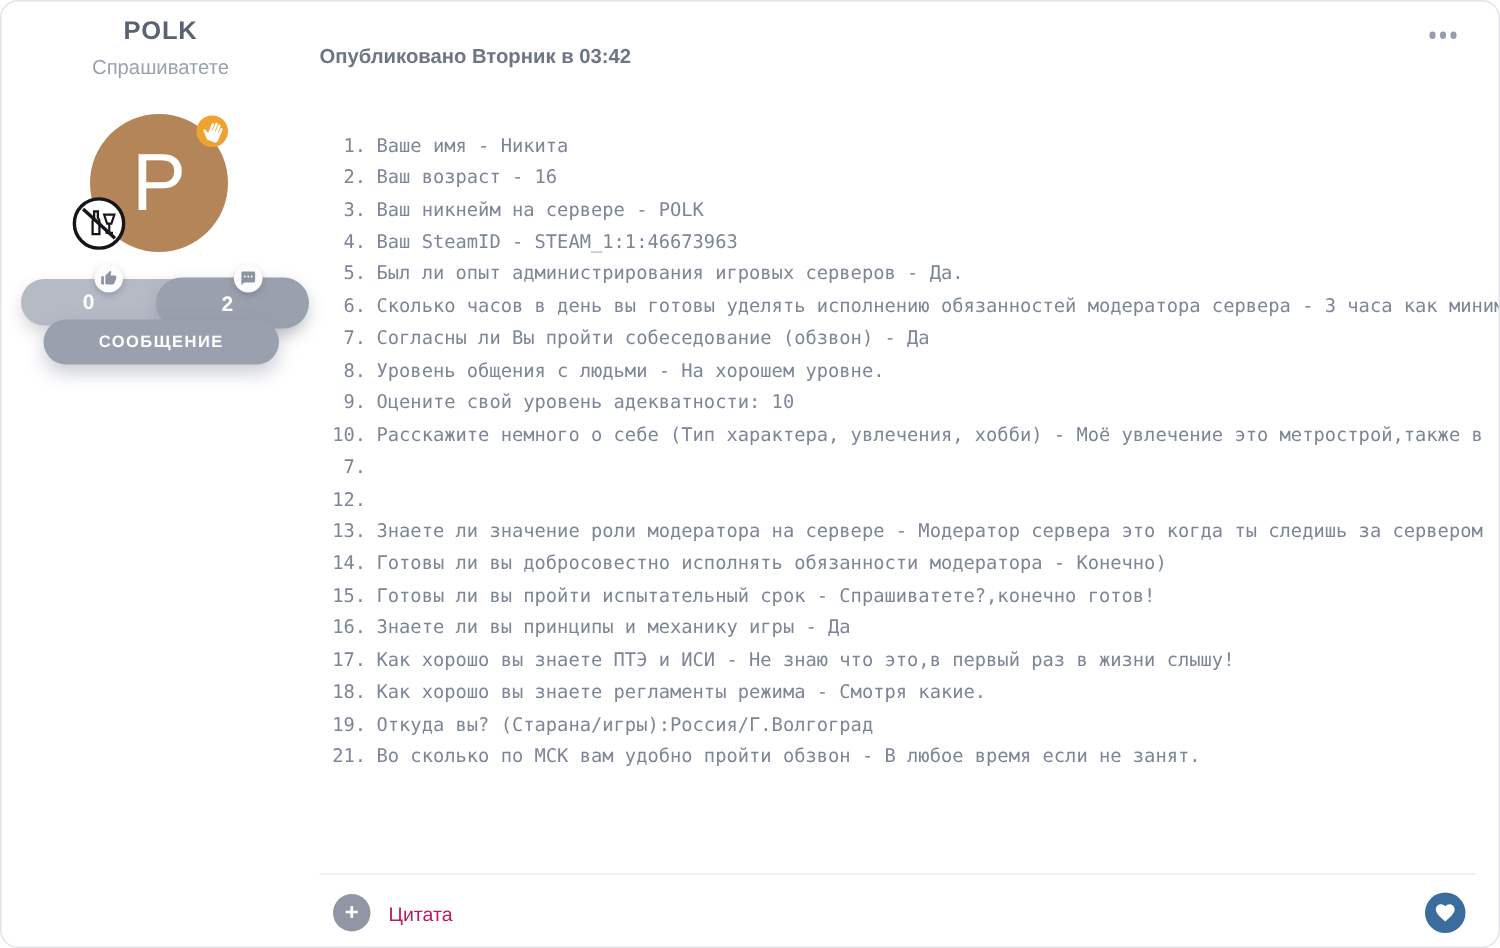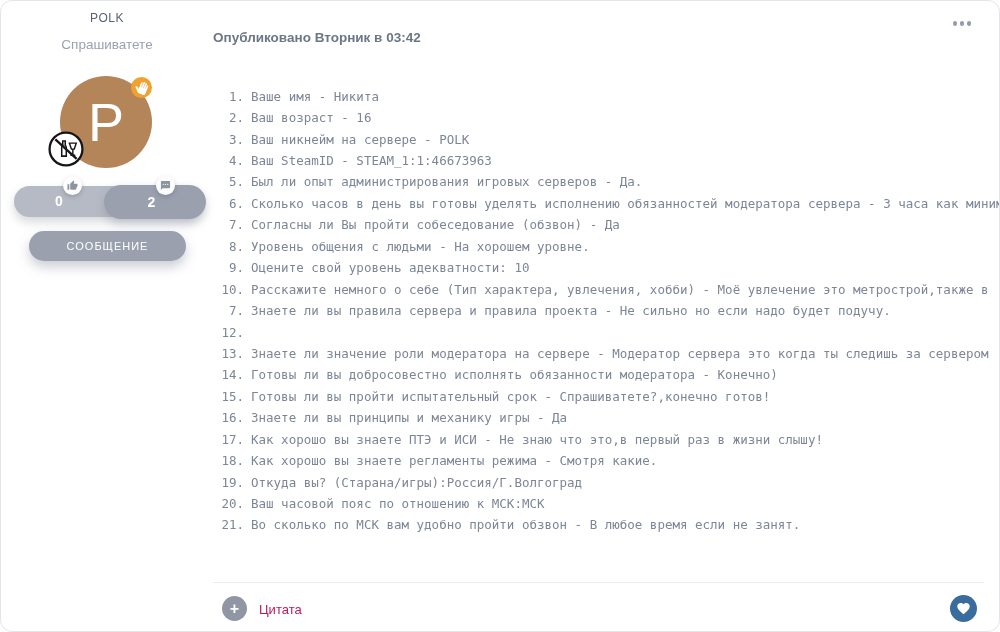--- a/index.html
+++ b/index.html
@@ -9,21 +9,21 @@
   .card {
     position:relative; width:1000px; height:632px;
     background:#fff; border:1px solid #e3e4e9; border-radius:12px;
     overflow:hidden;
   }
 
   
   .sidebar { position:absolute; left:0; top:0; width:212px; height:100%; }
   .username {
     position:absolute; top:10px; left:0; width:212px; text-align:center;
-    font-size:12px; font-weight:400; color:#5a6373; letter-spacing:.5px; cursor:pointer;
+    font-size:17px; font-weight:700; color:#5a6373; letter-spacing:.5px; cursor:pointer;
   }
   .group {
     position:absolute; top:36px; left:0; width:212px; text-align:center;
     font-size:13.5px; color:#9aa2af;
   }
   .avatar {
     position:absolute; left:59px; top:75px; width:92px; height:92px;
     border-radius:50%; background:#b5855a; cursor:pointer;
     display:flex; align-items:center; justify-content:center;
   }
@@ -55,24 +55,24 @@
   .mini-badge {
     position:absolute; top:-10px; width:19px; height:19px; border-radius:50%;
     background:#fdfdfe; box-shadow:0 2px 4px rgba(90,95,110,.35);
     display:flex; align-items:center; justify-content:center;
   }
   .mini-badge.thumb { left:49px; }
   .mini-badge.chat  { left:142px; }
   .mini-badge svg { width:11px; height:11px; }
 
   .msg-btn {
-    position:absolute; left:28px; top:230px; width:157px; height:30px;
+    position:absolute; left:28px; top:212px; width:157px; height:30px;
     border:none; border-radius:17px; background:#9fa0ad; background:#9aa0ad;
     color:#fff; font-family:"Liberation Sans",sans-serif;
-    font-size:11px; font-weight:400; letter-spacing:1px;
+    font-size:11px; font-weight:700; letter-spacing:1px;
     box-shadow:0 6px 12px rgba(110,116,134,.35); cursor:pointer;
   }
 
   
   .main { position:absolute; left:212px; top:0; right:0; bottom:0; }
   .published {
     position:absolute; left:0; top:29px;
     font-size:13.5px; font-weight:600; color:#6d7685;
   }
   .menu-dots {
@@ -204,21 +204,20 @@
       <div class="line">
           <span class="ln">9.</span>
           <span class="lt">Оцените свой уровень адекватности: 10</span>
         </div>
       <div class="line">
           <span class="ln">10.</span>
           <span class="lt">Расскажите немного о себе (Тип характера, увлечения, хобби) - Моё увлечение это метрострой,также в</span>
         </div>
       <div class="line">
           <span class="ln">7.</span>
-          <span class="lt">Знаете ли вы правила сервера и правила проекта - Не сильно но если надо будет подучу.</span>
         </div>
       <div class="line">
           <span class="ln">12.</span>
         </div>
       <div class="line">
           <span class="ln">13.</span>
           <span class="lt">Знаете ли значение роли модератора на сервере - Модератор сервера это когда ты следишь за сервером</span>
         </div>
       <div class="line">
           <span class="ln">14.</span>
@@ -236,24 +235,20 @@
           <span class="ln">17.</span>
           <span class="lt">Как хорошо вы знаете ПТЭ и ИСИ - Не знаю что это,в первый раз в жизни слышу!</span>
         </div>
       <div class="line">
           <span class="ln">18.</span>
           <span class="lt">Как хорошо вы знаете регламенты режима - Смотря какие.</span>
         </div>
       <div class="line">
           <span class="ln">19.</span>
           <span class="lt">Откуда вы? (Старана/игры):Россия/Г.Волгоград</span>
-        </div>
-      <div class="line">
-          <span class="ln">20.</span>
-          <span class="lt">Ваш часовой пояс по отношению к МСК:МСК</span>
         </div>
       <div class="line">
           <span class="ln">21.</span>
           <span class="lt">Во сколько по МСК вам удобно пройти обзвон - В любое время если не занят.</span>
         </div>
     </div>
 
     <div class="divider"></div>
 
     <button class="quote-btn">+</button>

